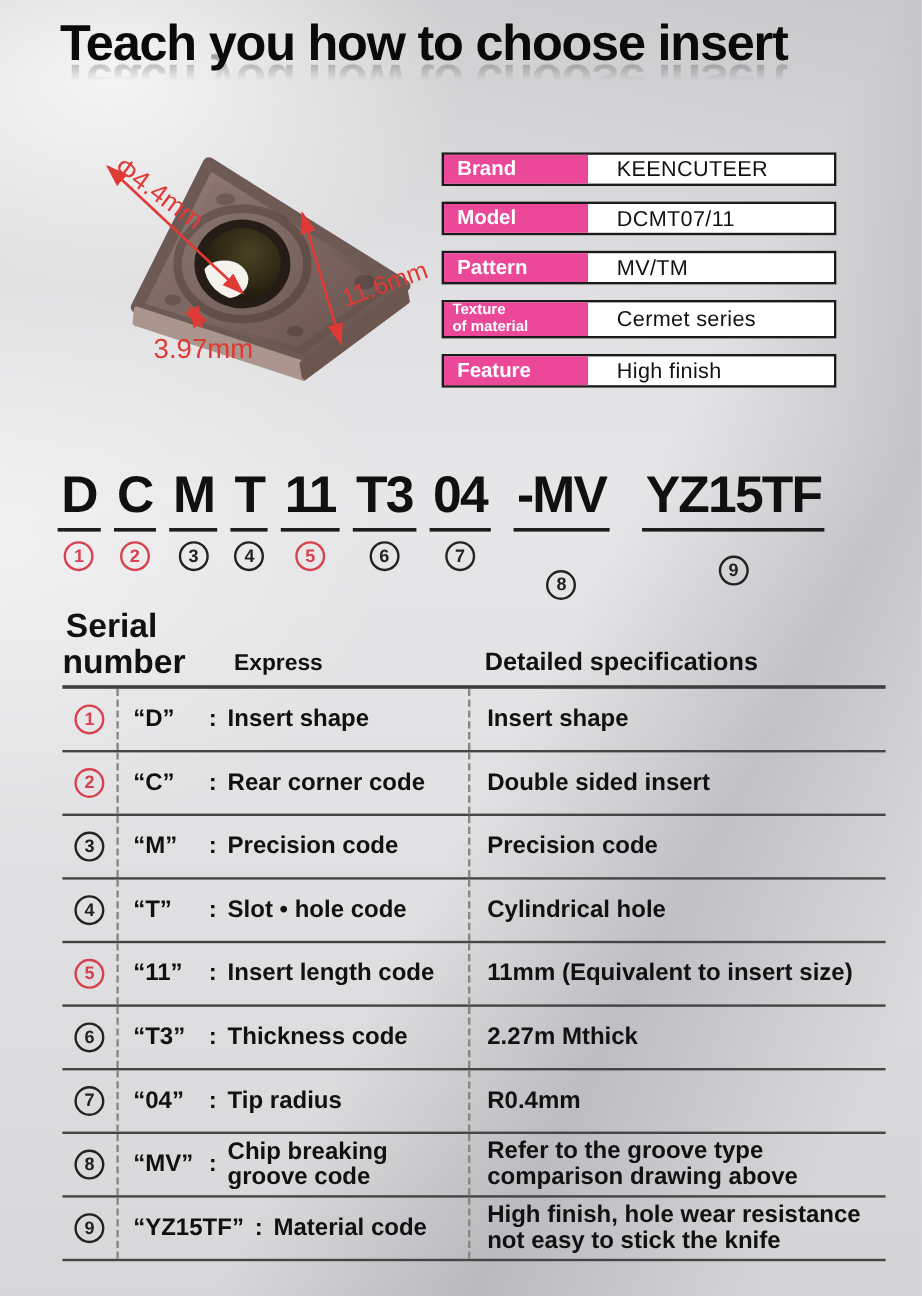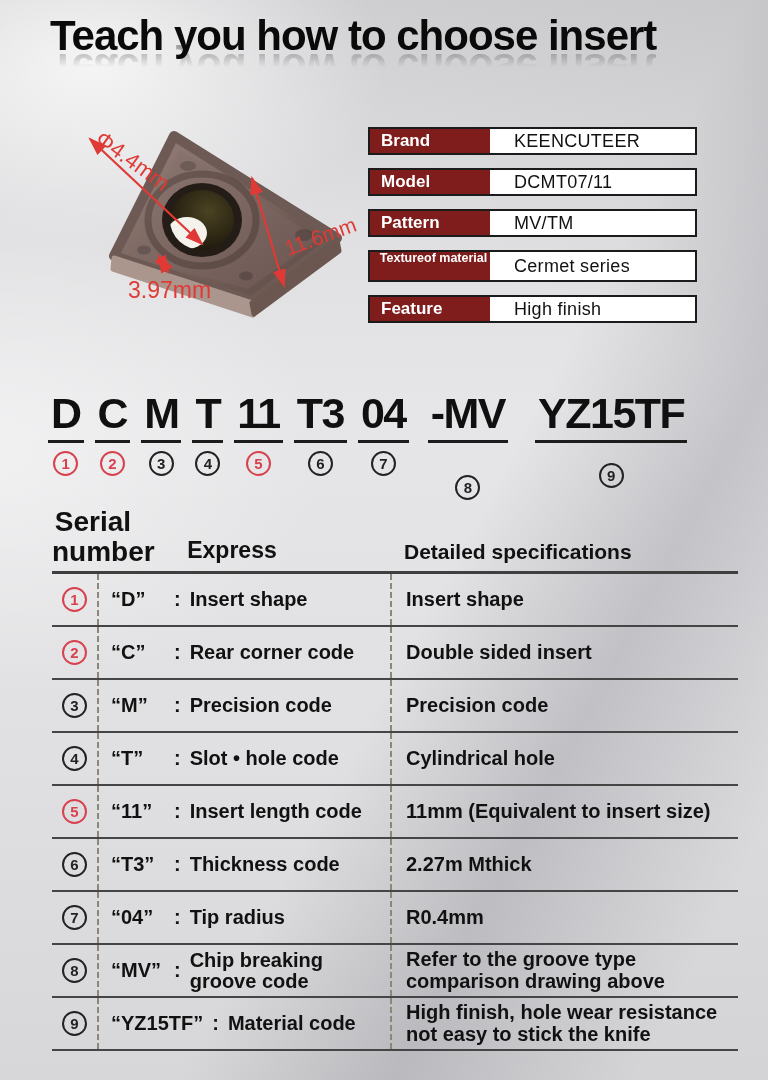--- a/index.html
+++ b/index.html
@@ -22,24 +22,24 @@
   }
 
   
   .insert-figure { position:absolute; left:52px; top:106px; }
 
   
   .info-table { position:absolute; left:368px; top:127px; width:329px; display:flex; flex-direction:column; gap:13px; }
   .info-row { display:flex; height:28px; border:2px solid #1b1b1b; background:#ffffff; }
   .info-row.tall { height:32px; }
   .info-label {
-    flex:none; width:120px; background:#7f1d1d; color:#fff; font-weight:bold; font-size:17px;
+    flex:none; width:120px; background:#ec4899; color:#fff; font-weight:bold; font-size:17px;
     display:flex; align-items:center; padding-left:11px;
   }
-  .info-label.small { flex-direction:row; align-items:flex-start; justify-content:center; padding-left:7px; font-size:12.5px; line-height:1.1; }
+  .info-label.small { flex-direction:column; align-items:flex-start; justify-content:center; padding-left:7px; font-size:12.5px; line-height:1.1; }
   .info-value { flex:1; display:flex; align-items:center; padding-left:13px; font-size:18px; letter-spacing:.3px; color:#111;margin-left:11px; }
 
   
   .code-strip { position:absolute; left:48px; top:392px; display:flex; align-items:flex-start; gap:11px; }
   .code-seg { display:flex; flex-direction:column; align-items:center; }
   .code-seg.gap-m { margin-left:8px;gap:24px; }
   .code-seg.gap-l { margin-left:16px;gap:12px; }
   .code-text {
     font-size:43px; font-weight:bold; letter-spacing:-1.5px; line-height:1; color:#101010;
     padding:0 3px 5px; border-bottom:3px solid #1c1c1c;
@@ -49,21 +49,21 @@
     display:flex; align-items:center; justify-content:center;
     font-size:15px; font-weight:bold; line-height:1; background:transparent; flex:none;
   }
   .num-circle.red { border-color:#d8414e; color:#d8414e; }
   .code-seg .num-circle { margin-top:8px; }
 
   
   .spec-table { position:absolute; left:52px; top:508px; width:686px; }
   .spec-header { position:relative; height:66px; border-bottom:3px solid #3f3f3f; }
   .h-serial { position:absolute; left:0; bottom:5px; width:82px; text-align:center; font-size:28px; font-weight:bold; line-height:1.05; }
-  .h-express { position:absolute; left:45px; bottom:7px; width:270px; text-align:center; font-size:23px; font-weight:bold; }
+  .h-express { position:absolute; left:45px; bottom:7px; width:270px; text-align:center; font-size:19px; font-weight:bold; }
   .h-detail { position:absolute; left:352px; bottom:7px; font-size:21px; font-weight:bold; }
   .spec-row {
     display:grid; grid-template-columns:45px 293px 348px; height:53px;
     border-bottom:2px solid #454545; align-items:stretch;
   }
   .cell-serial { display:flex; align-items:center; justify-content:center; }
   .cell-express {
     border-left:2px dashed #8f867b; display:flex; align-items:center;
     padding-left:12px; gap:9px;
   }

